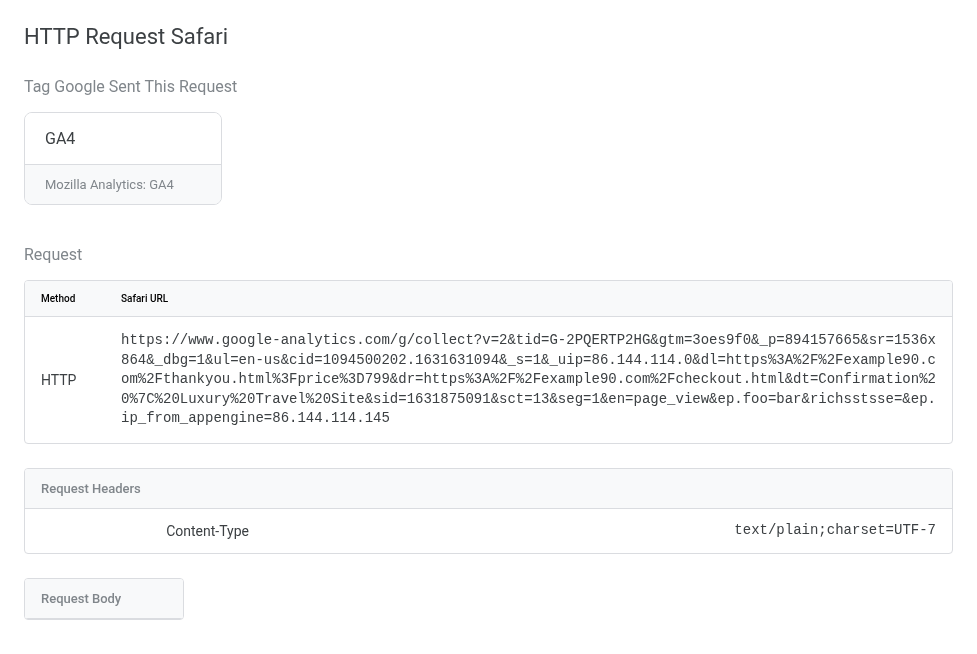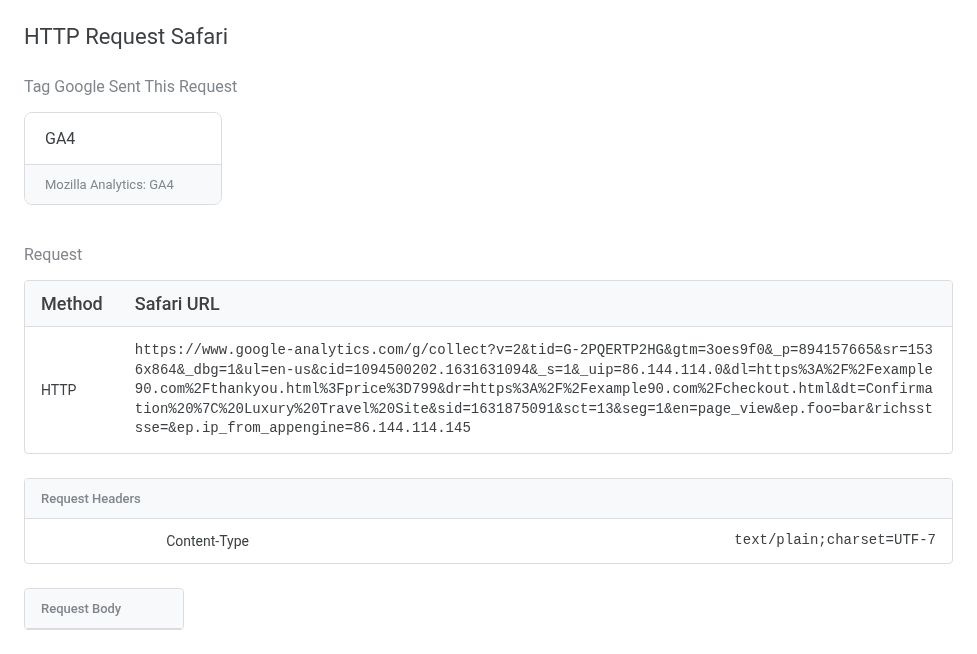--- a/index.html
+++ b/index.html
@@ -50,22 +50,22 @@
       width: 100%;
       border: 1px solid #dadce0;
       border-radius: 4px;
       border-collapse: separate;
       border-spacing: 0;
       margin-bottom: 24px;
       overflow: hidden;
     }
     .request-table thead th {
       background: #f8f9fa;
-      color: #404040;
-      font-size: 18px;
+      color: #000000;
+      font-size: 10px;
       font-weight: 500;
       text-align: left;
       padding: 12px 16px;
       border-bottom: 1px solid #dadce0;
     }
     .request-table tbody td {
       padding: 14px 16px;
       font-size: 14px;
       color: #3c4043;
       vertical-align: middle;

